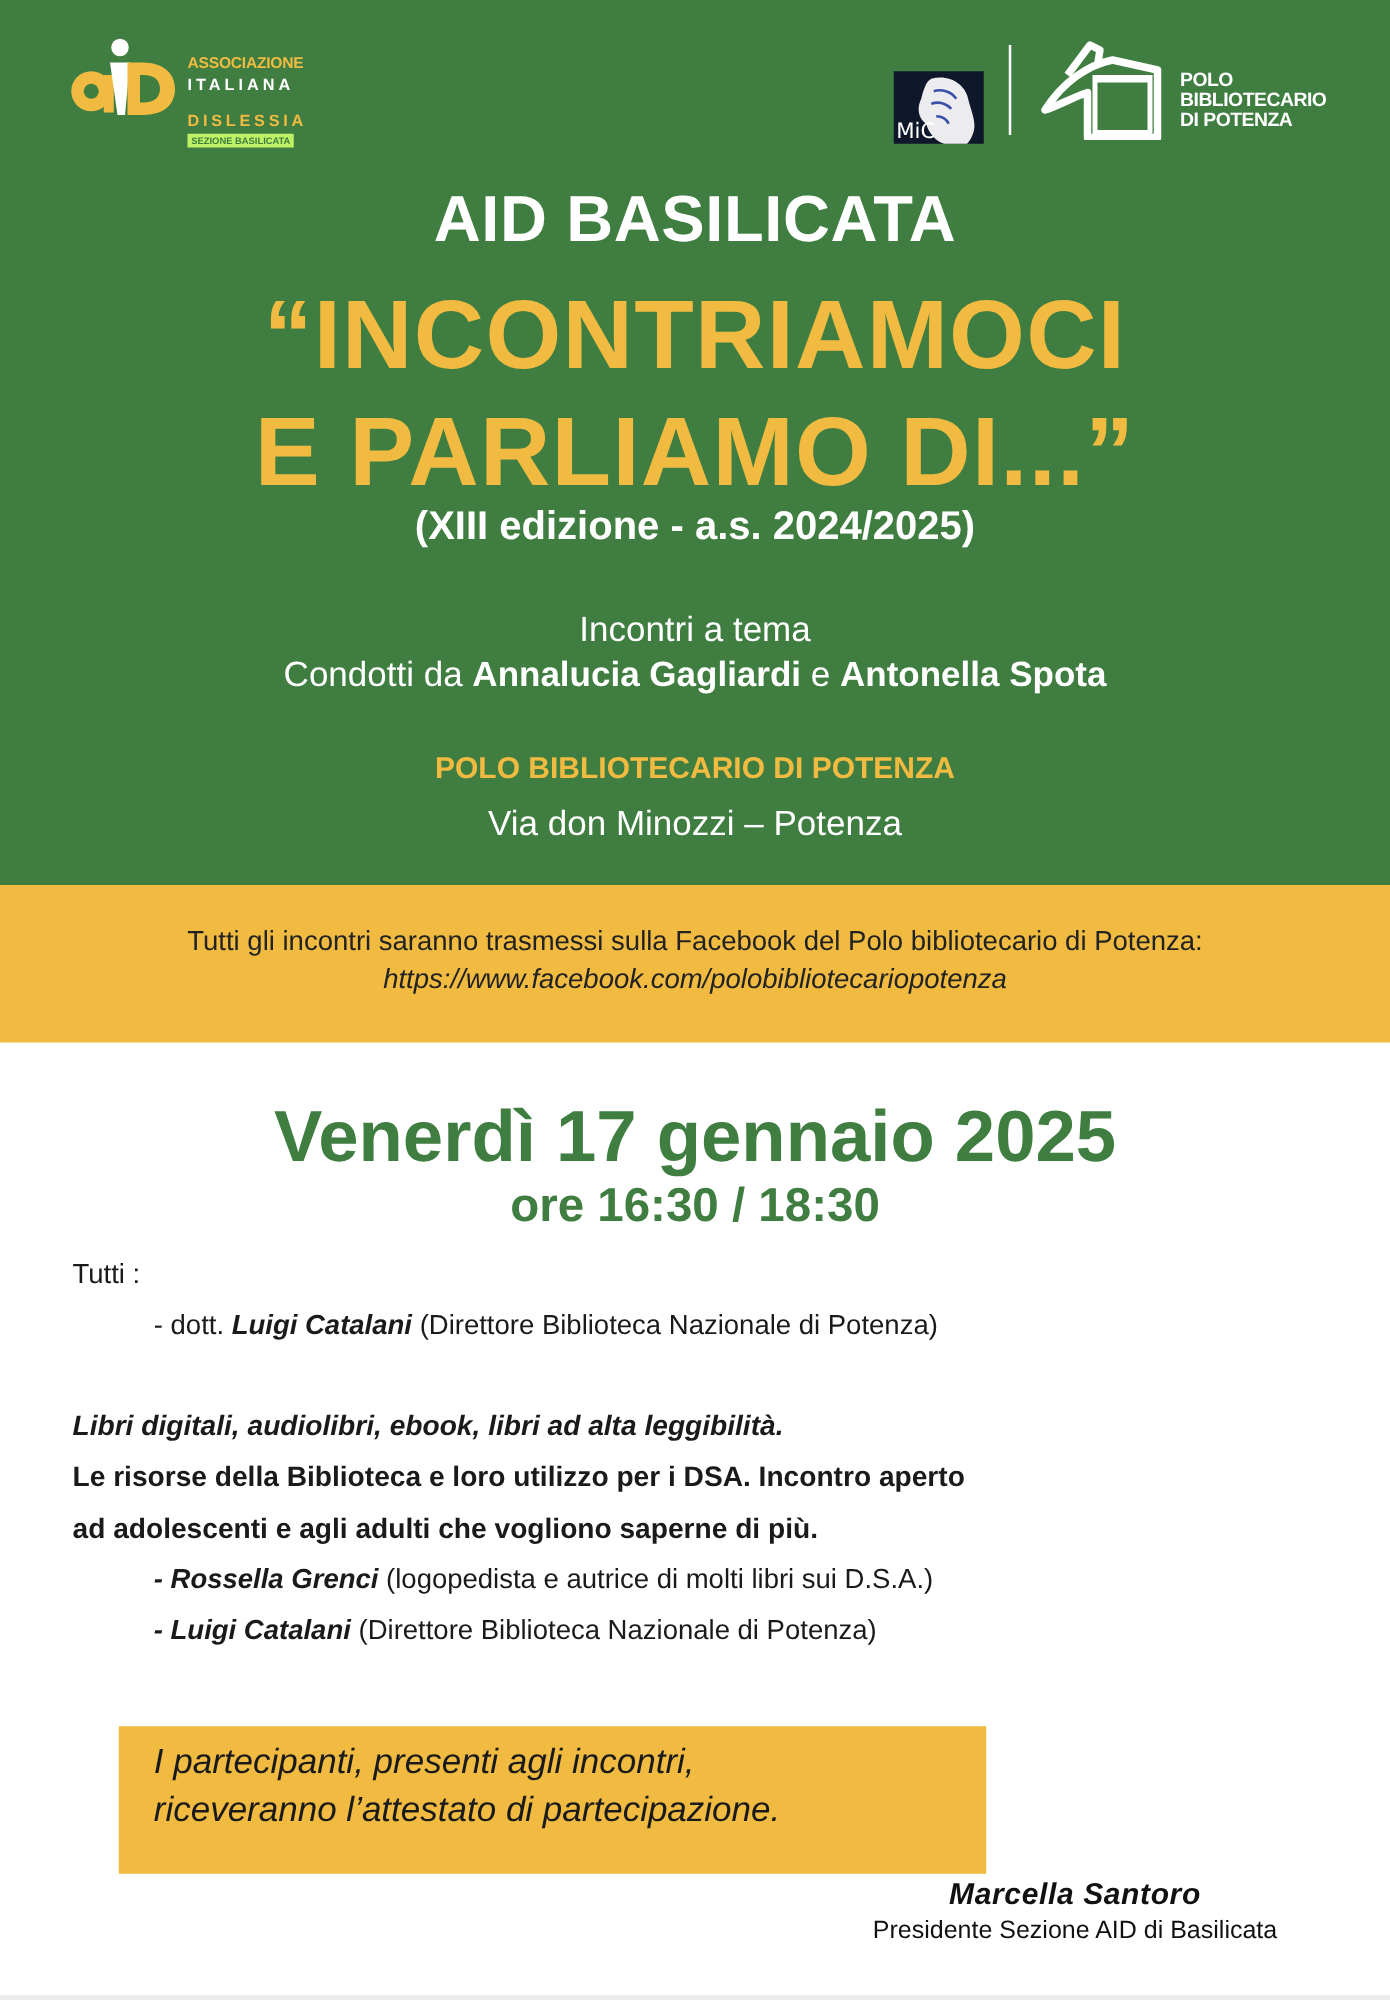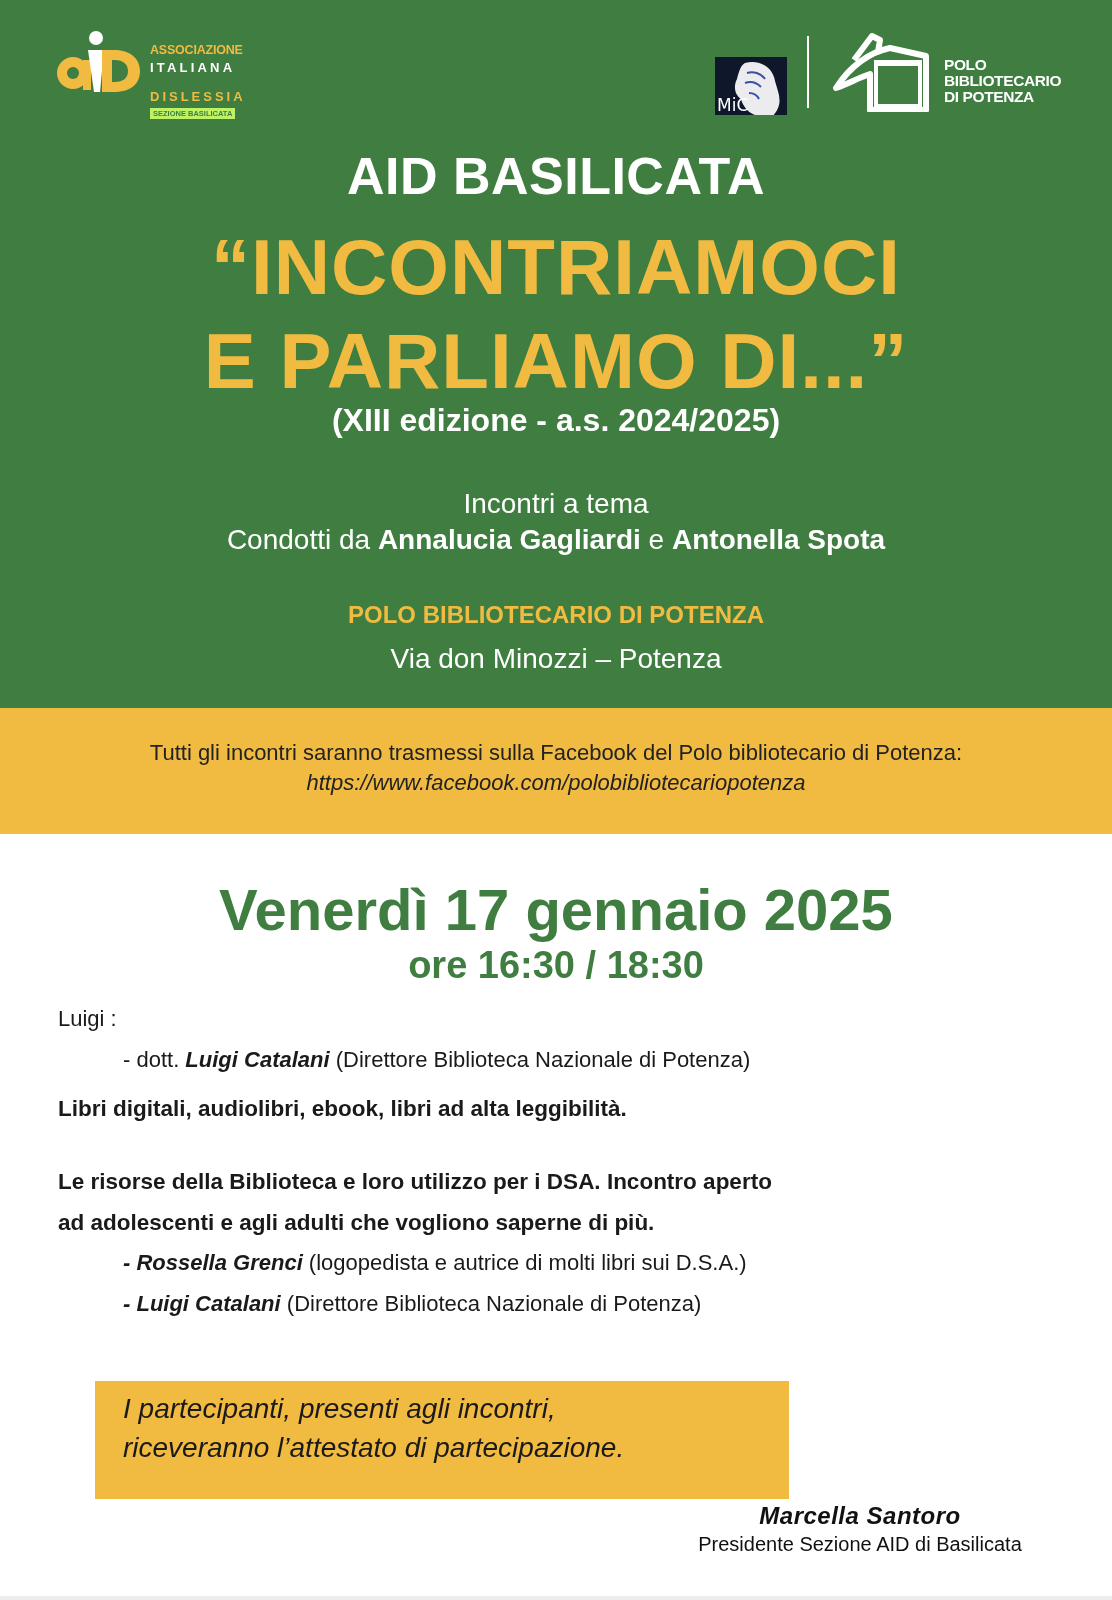--- a/index.html
+++ b/index.html
@@ -58,21 +58,21 @@
   .t-fb1 { top: 740px; color: #222222; font-size: 22px; }
   .t-fb2 { top: 770px; color: #222222; font-size: 22px; font-style: italic; }
   .t-date { top: 876px; color: #3f7e40; font-weight: bold; font-size: 58px; }
   .t-time { top: 944px; color: #3f7e40; font-weight: bold; font-size: 38px; }
   
   .body-line { position: absolute; color: #1a1a1a; font-size: 22px; white-space: nowrap; }
   .saluti { left: 58px; top: 1006px; }
   .indent { left: 123px; }
   .b1 { top: 1047px; }
   .bold-line { left: 58px; font-weight: bold; font-size: 22.5px; }
-  .bl1 { top: 1096px; }
+  .bl1 { top: 1128px; font-style: italic; }
   .bl2 { top: 1169px; }
   .bl3 { top: 1210px; }
   .sp1 { top: 1250px; }
   .sp2 { top: 1291px; }
   .bi { font-weight: bold; font-style: italic; }
   
   .cert-box {
     position: absolute; left: 95px; top: 1381px; width: 694px; height: 118px;
     background: #f1bb42;
   }
@@ -147,21 +147,21 @@
 <div class="center t-polo">POLO BIBLIOTECARIO DI POTENZA</div>
 <div class="center t-via">Via don Minozzi – Potenza</div>
 
 <div class="yellow-band"></div>
 <div class="center t-fb1">Tutti gli incontri saranno trasmessi sulla Facebook del Polo bibliotecario di Potenza:</div>
 <div class="center t-fb2">https://www.facebook.com/polobibliotecariopotenza</div>
 
 <div class="center t-date">Venerdì 17 gennaio 2025</div>
 <div class="center t-time">ore 16:30 / 18:30</div>
 
-<div class="body-line saluti">Luigi :</div>
+<div class="body-line saluti">Tutti :</div>
 <div class="body-line indent b1"><span>- dott. </span><span class="bi">Luigi Catalani</span><span> (Direttore Biblioteca Nazionale di Potenza)</span></div>
 
 <div class="body-line bold-line bl1">Libri digitali, audiolibri, ebook, libri ad alta leggibilità.</div>
 <div class="body-line bold-line bl2">Le risorse della Biblioteca e loro utilizzo per i DSA. Incontro aperto</div>
 <div class="body-line bold-line bl3">ad adolescenti e agli adulti che vogliono saperne di più.</div>
 
 <div class="body-line indent sp1"><span class="bi">- Rossella Grenci</span><span> (logopedista e autrice di molti libri sui D.S.A.)</span></div>
 <div class="body-line indent sp2"><span class="bi">- Luigi Catalani</span><span> (Direttore Biblioteca Nazionale di Potenza)</span></div>
 
 <div class="cert-box">

